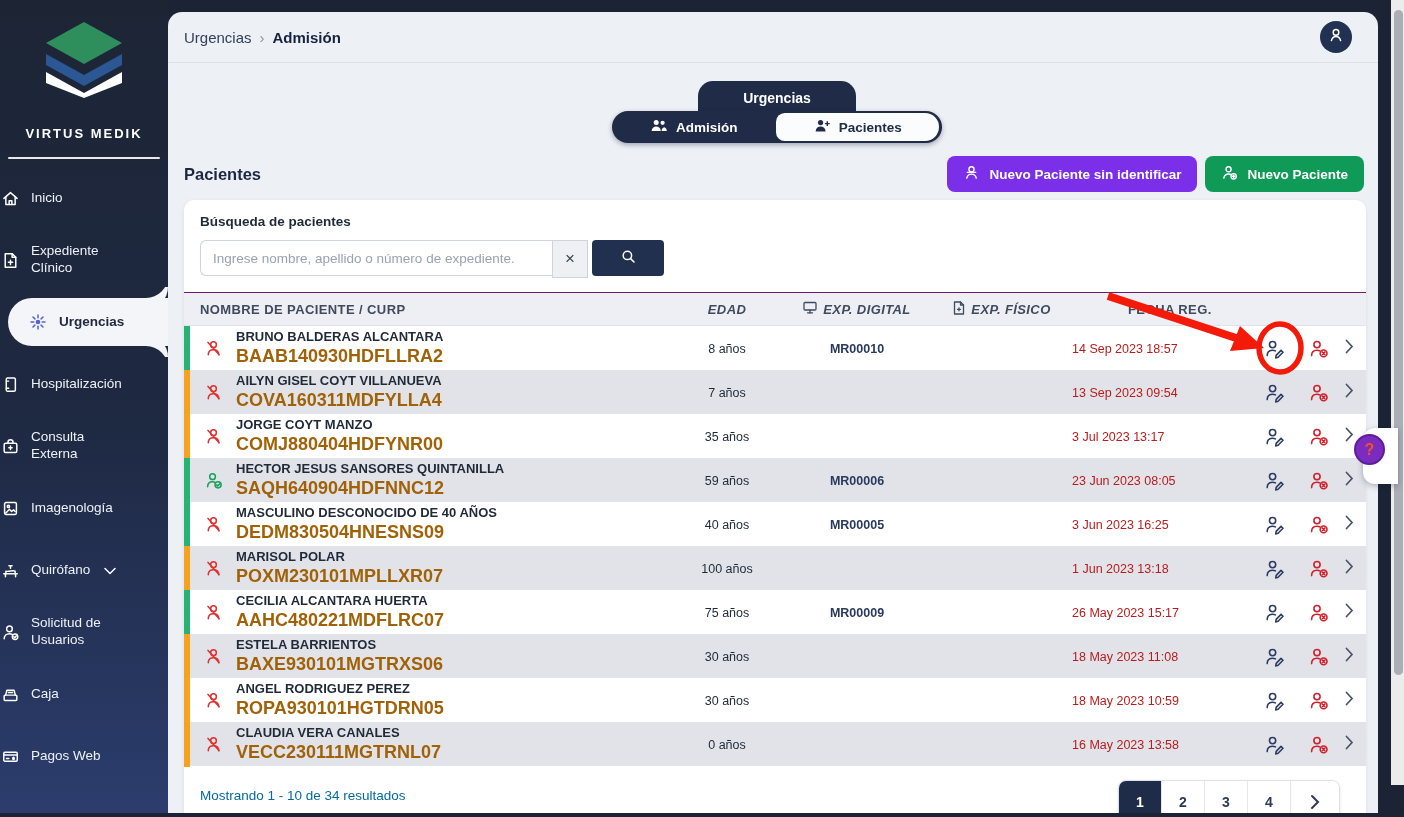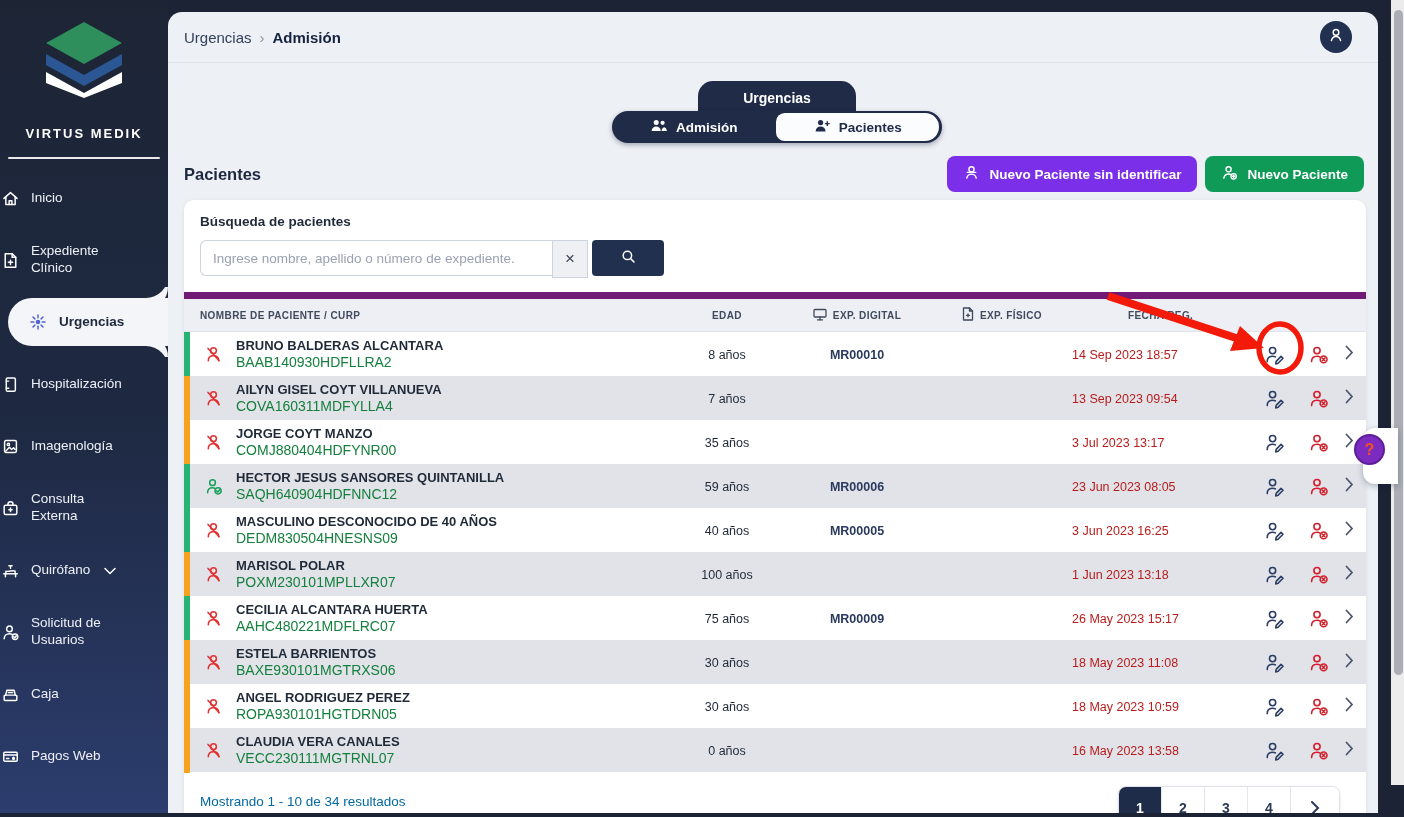--- a/index.html
+++ b/index.html
@@ -64,37 +64,37 @@
   .search-input{width:352px;height:36px;box-sizing:border-box;border:1px solid #ced4dd;border-right:none;
                 border-radius:6px 0 0 6px;padding:0 12px;font-size:13.5px;color:#333;font-family:inherit;outline:none;}
   .search-input::placeholder{color:#9aa2b1;}
   .clear-btn{width:34px;height:36px;border:1px solid #ced4dd;background:#eef0f3;color:#3c4556;
              font-size:17px;display:flex;align-items:center;justify-content:center;cursor:pointer;}
   .search-btn{width:72px;height:36px;margin-left:4px;background:#22304f;border:none;border-radius:4px;
               display:flex;align-items:center;justify-content:center;cursor:pointer;}
 
   
   .tgrid{display:grid;grid-template-columns:6px 46px 436px 110px 150px 140px 190px 70px 34px;align-items:center;}
-  .thead{height:32px;background:#edeff4;border-top:7px solid #701a75;border-bottom:1px solid #dfe3ea;
-         font-size:10px;font-weight:bold;color:#3f4a5c;letter-spacing:.4px;}
+  .thead{height:32px;background:#edeff4;border-top:1px solid #701a75;border-bottom:1px solid #dfe3ea;
+         font-size:13px;font-weight:bold;color:#3f4a5c;letter-spacing:.4px;}
   .thead .th-name{grid-column:1 / span 3;padding-left:16px;}
-  .th-center{display:flex;align-items:center;justify-content:center;gap:6px;}
+  .th-center{display:flex;align-items:center;justify-content:center;gap:6px;font-style:italic;}
   .th-fecha{padding-left:56px;}
   .trow{height:44px;cursor:pointer;}
   .trow.gray{background:#e1e3e9;}
   .bar{width:6px;height:45px;}
   .bar.green{background:#27b374;}
   .bar.orange{background:#f5a21f;}
   .c-status{display:flex;align-items:center;justify-content:center;}
   .sticon{display:flex;}
   .trow .st-id{display:none;}
   .trow.identified .st-id{display:flex;}
   .c-name{line-height:1.25;}
   .pname{font-size:13px;font-weight:bold;color:#1f2937;}
-  .pcurp{font-size:14px;color:#15803d;}
+  .pcurp{font-size:18px;color:#a16207;font-weight:bold;}
   .c-age,.c-expf{text-align:center;font-size:12.5px;color:#1f2937;}
   .c-expd{text-align:center;font-size:12.5px;color:#2a3a5f;font-weight:bold;}
   .c-date{text-align:left;padding-right:46px;font-size:12.5px;color:#b91c1c;}
   .c-actions{display:flex;align-items:center;justify-content:space-between;padding:0 2px;}
   .aicon{display:flex;cursor:pointer;position:relative;}
   .c-chevron{display:flex;justify-content:center;}
 
   
   .card-footer{display:flex;align-items:flex-start;justify-content:space-between;padding:14px 26px 0 16px;}
   .results-summary{font-size:13.5px;color:#0369a1;padding-top:8px;}
@@ -187,37 +187,37 @@
             <rect x="5" y="2.8" width="8.6" height="12.6" rx="1.3"></rect>
               <path d="M5 5.8h2.3M5 12.6h2.3"></path>
           </svg>
           </span>
         <span class="nlabel">Hospitalización</span>
       </div>
 
       <div class="nav-item">
         <span class="nicon">
           <svg width="19" height="19" viewBox="0 0 18 18" fill="none" stroke="#fff" stroke-width="1.4" stroke-linejoin="round" stroke-linecap="round">
+            <rect x="3" y="6" width="12" height="8.6" rx="1.4"></rect>
+              <path d="M6.6 6V4.9a2.4 2.4 0 0 1 4.8 0V6"></path>
+              <path d="M9 8.6v3.2M7.4 10.2h3.2"></path>
+          </svg>
+          </span>
+        <span class="nlabel">Consulta Externa</span>
+      </div>
+
+      <div class="nav-item">
+        <span class="nicon">
+          <svg width="19" height="19" viewBox="0 0 18 18" fill="none" stroke="#fff" stroke-width="1.4" stroke-linejoin="round" stroke-linecap="round">
             <rect x="3.4" y="3.4" width="11.2" height="11.2" rx="1.3"></rect>
               <circle cx="7" cy="7" r="1.1"></circle>
               <path d="M4.6 13.2 8 9.8l2 2 1.9-1.5 1.5 1.6"></path>
           </svg>
           </span>
         <span class="nlabel">Imagenología</span>
-      </div>
-
-      <div class="nav-item">
-        <span class="nicon">
-          <svg width="19" height="19" viewBox="0 0 18 18" fill="none" stroke="#fff" stroke-width="1.4" stroke-linejoin="round" stroke-linecap="round">
-            <rect x="3" y="6" width="12" height="8.6" rx="1.4"></rect>
-              <path d="M6.6 6V4.9a2.4 2.4 0 0 1 4.8 0V6"></path>
-              <path d="M9 8.6v3.2M7.4 10.2h3.2"></path>
-          </svg>
-          </span>
-        <span class="nlabel">Consulta Externa</span>
       </div>
 
       <div class="nav-item">
         <span class="nicon">
           <svg width="19" height="19" viewBox="0 0 18 18" fill="none" stroke="#fff" stroke-width="1.4" stroke-linejoin="round" stroke-linecap="round">
             <path d="M2.6 12h12.8"></path>
               <path d="M4.2 12v3M13.8 12v3"></path>
               <path d="M4.6 12V9.6c2.2 1 6.8-1.1 8.8 0V12"></path>
               <path d="M7.5 4.5h3M9 4.5v2.4"></path>
           </svg>

